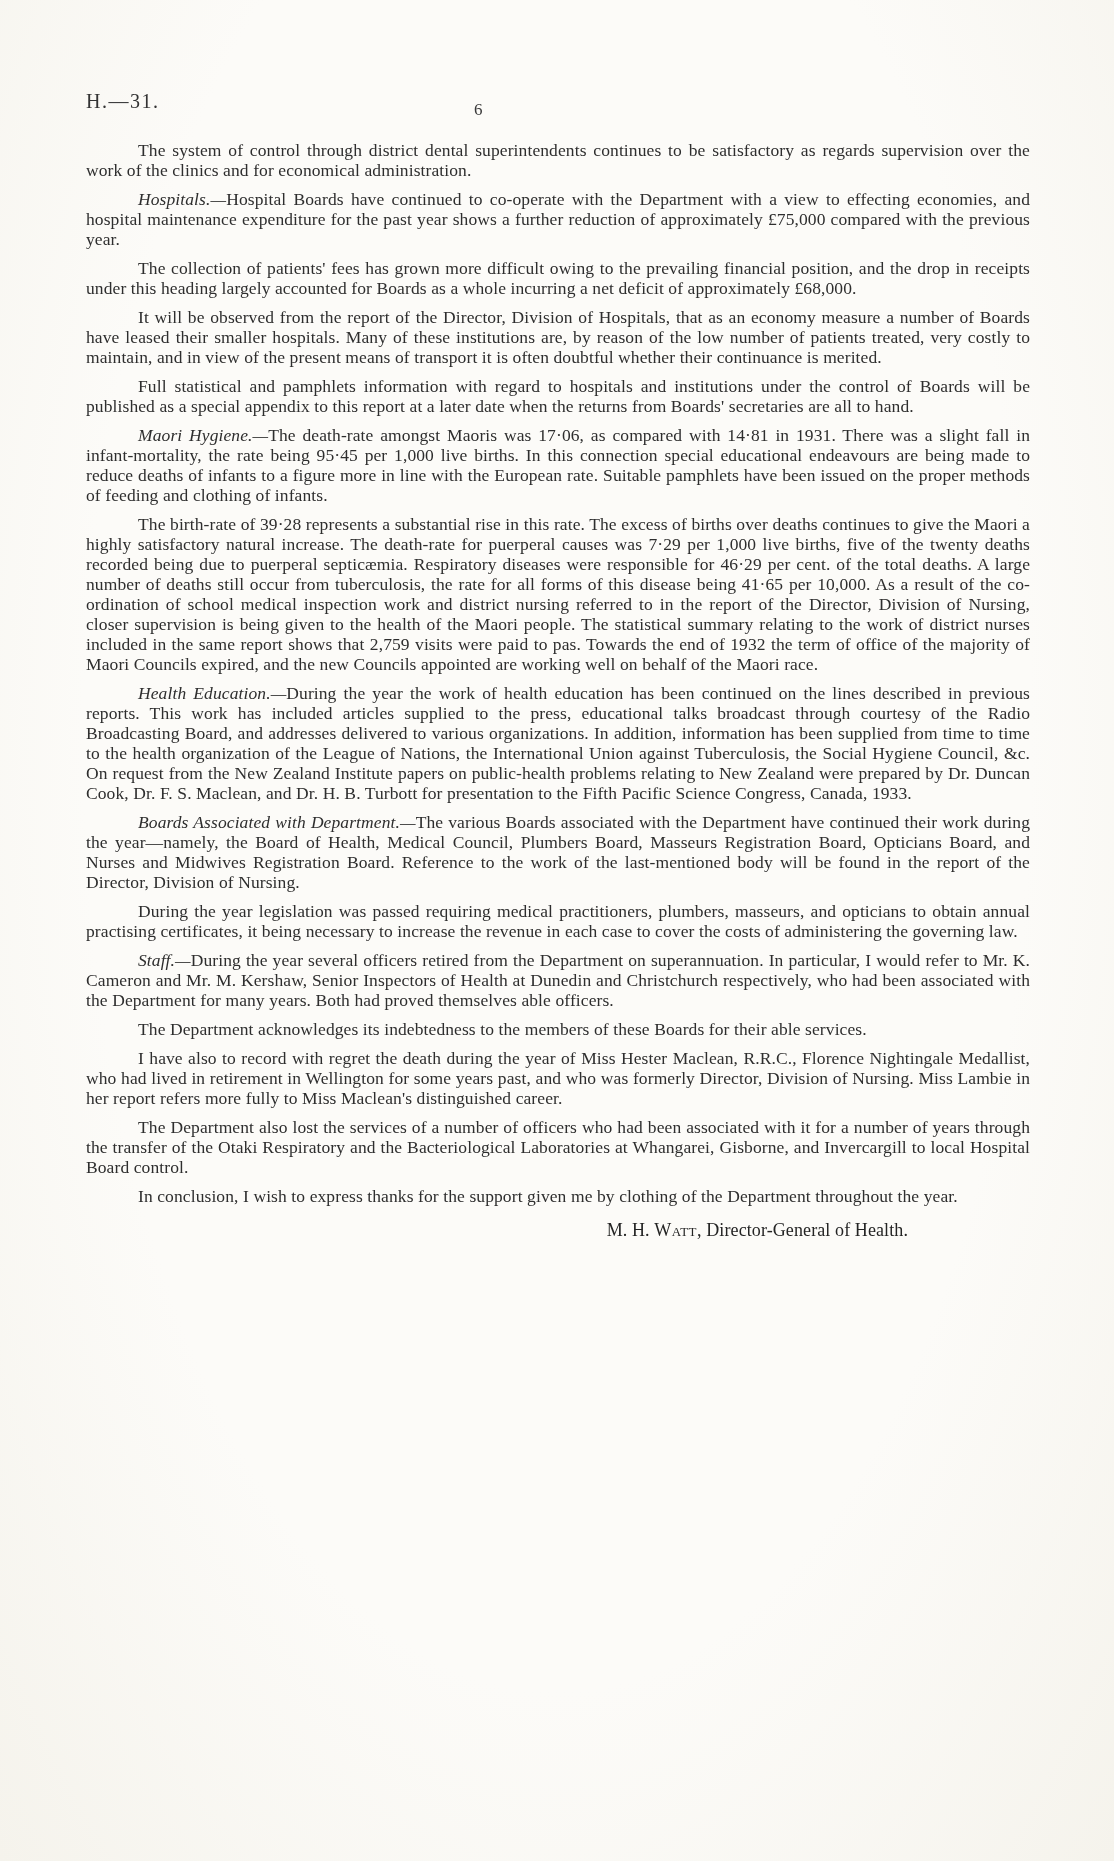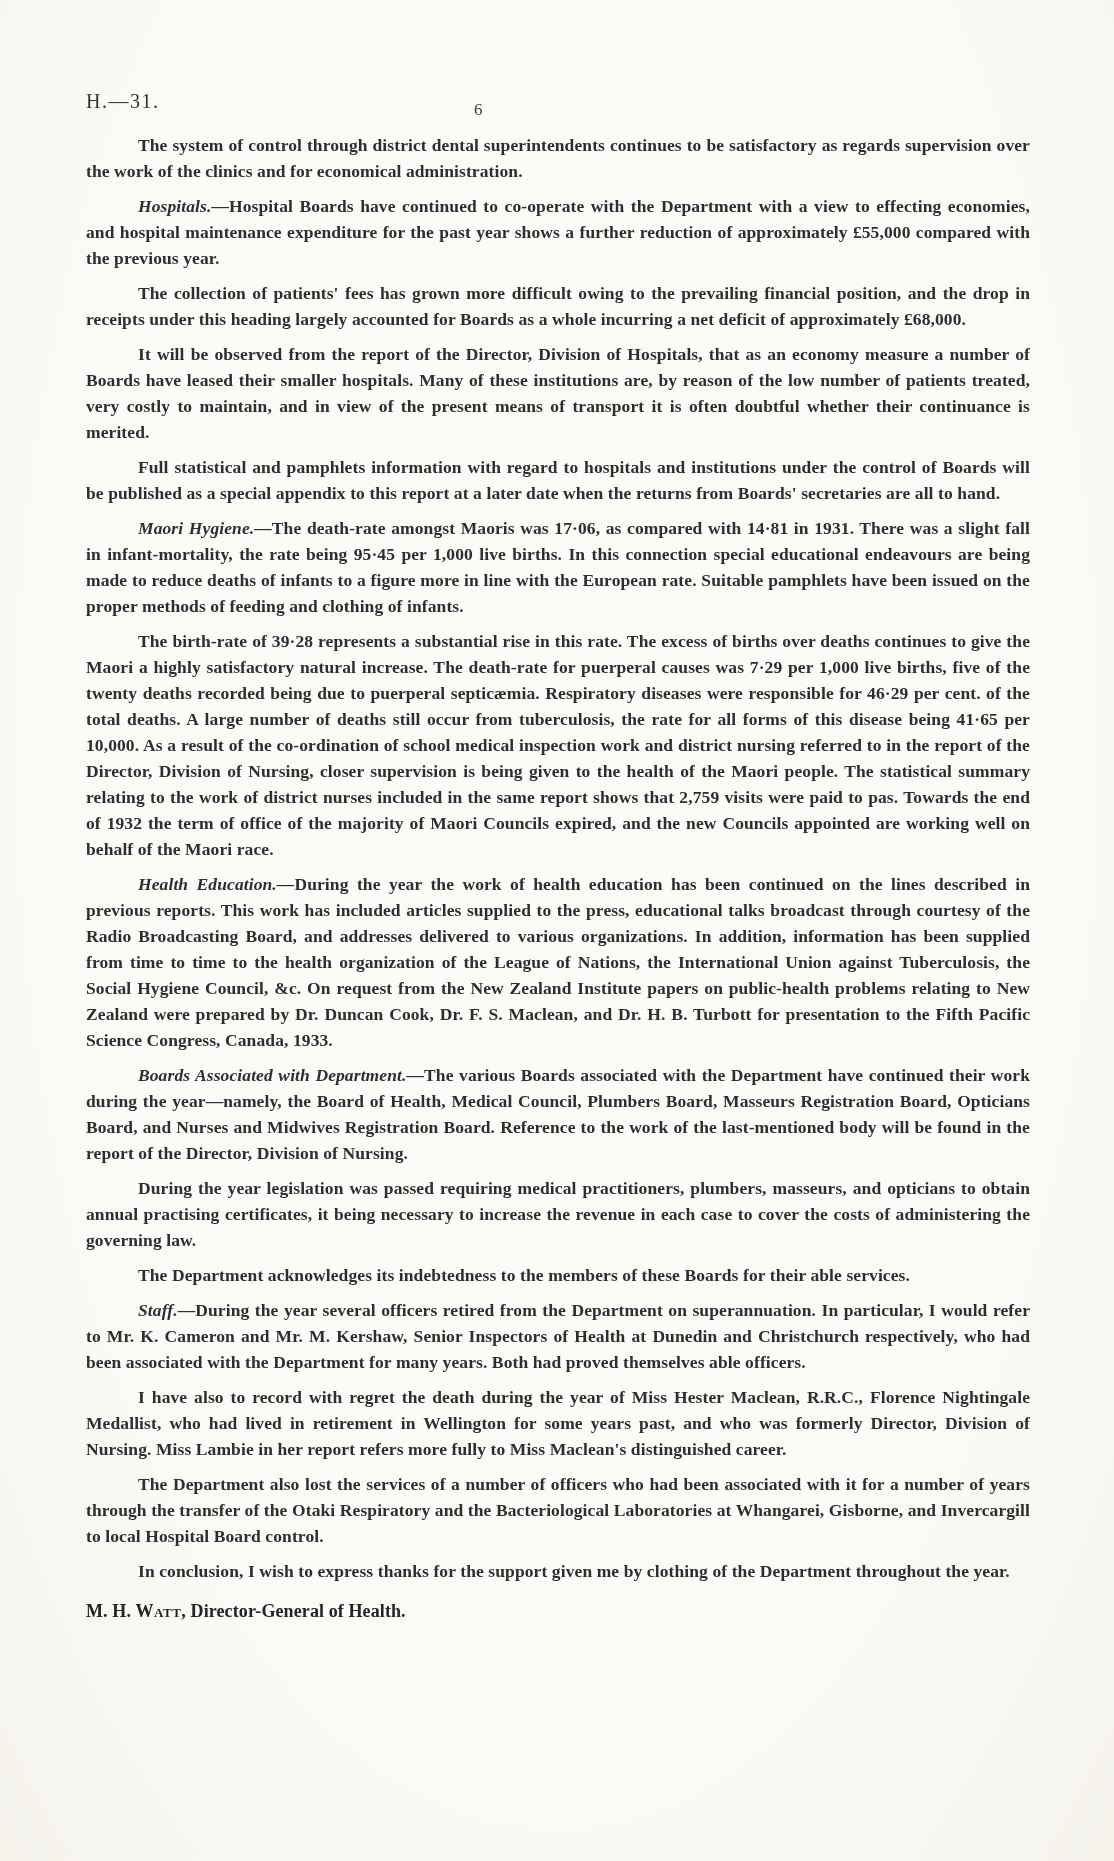--- a/index.html
+++ b/index.html
@@ -38,41 +38,40 @@
   }
   .page-number {
     position: absolute;
     left: 388px;
     top: 10px;
     font-size: 17px;
     color: #3a3a3a;
   }
   .body-text {
     position: absolute;
-    top: 132px;
+    top: 140px;
     left: 86px;
     width: 944px;
     text-align: justify;
     font-size: 17.5px;
-    line-height: 26px;
+    line-height: 20px;
     letter-spacing: 0.1px;
     color: #2e2e2e;
-    font-weight: bold;
   }
   .para {
     margin: 0 0 9px 0;
     text-indent: 34px;
   }
   .lead {
     font-style: italic;
     margin-left: 18px;
   }
   .signature {
     margin-top: 14px;
-    text-align: left;
+    text-align: right;
     padding-right: 122px;
     font-size: 18px;
     text-indent: 0;
     color: #242424;
   }
   .smallcaps {
     font-variant: small-caps;
     letter-spacing: 0.5px;
   }
 </style>
@@ -81,31 +80,31 @@
 
 <div class="sheet">
 
   <div class="page-header">
     <span class="report-code">H.—31.</span>
     <span class="page-number">6</span>
   </div>
 
   <div class="body-text">
     <p class="para"><span class="lead"></span><span>The system of control through district dental superintendents continues to be satisfactory as regards supervision over the work of the clinics and for economical administration.</span></p>
-    <p class="para"><span class="lead">Hospitals.—</span><span>Hospital Boards have continued to co-operate with the Department with a view to effecting economies, and hospital maintenance expenditure for the past year shows a further reduction of approximately £55,000 compared with the previous year.</span></p>
+    <p class="para"><span class="lead">Hospitals.—</span><span>Hospital Boards have continued to co-operate with the Department with a view to effecting economies, and hospital maintenance expenditure for the past year shows a further reduction of approximately £75,000 compared with the previous year.</span></p>
     <p class="para"><span class="lead"></span><span>The collection of patients' fees has grown more difficult owing to the prevailing financial position, and the drop in receipts under this heading largely accounted for Boards as a whole incurring a net deficit of approximately £68,000.</span></p>
     <p class="para"><span class="lead"></span><span>It will be observed from the report of the Director, Division of Hospitals, that as an economy measure a number of Boards have leased their smaller hospitals.  Many of these institutions are, by reason of the low number of patients treated, very costly to maintain, and in view of the present means of transport it is often doubtful whether their continuance is merited.</span></p>
     <p class="para"><span class="lead"></span><span>Full statistical and pamphlets information with regard to hospitals and institutions under the control of Boards will be published as a special appendix to this report at a later date when the returns from Boards' secretaries are all to hand.</span></p>
     <p class="para"><span class="lead">Maori Hygiene.—</span><span>The death-rate amongst Maoris was 17·06, as compared with 14·81 in 1931. There was a slight fall in infant-mortality, the rate being 95·45 per 1,000 live births.  In this connection special educational endeavours are being made to reduce deaths of infants to a figure more in line with the European rate.  Suitable pamphlets have been issued on the proper methods of feeding and clothing of infants.</span></p>
     <p class="para"><span class="lead"></span><span>The birth-rate of 39·28 represents a substantial rise in this rate.  The excess of births over deaths continues to give the Maori a highly satisfactory natural increase.  The death-rate for puerperal causes was 7·29 per 1,000 live births, five of the twenty deaths recorded being due to puerperal septicæmia. Respiratory diseases were responsible for 46·29 per cent. of the total deaths.  A large number of deaths still occur from tuberculosis, the rate for all forms of this disease being 41·65 per 10,000.  As a result of the co-ordination of school medical inspection work and district nursing referred to in the report of the Director, Division of Nursing, closer supervision is being given to the health of the Maori people. The statistical summary relating to the work of district nurses included in the same report shows that 2,759 visits were paid to pas.  Towards the end of 1932 the term of office of the majority of Maori Councils expired, and the new Councils appointed are working well on behalf of the Maori race.</span></p>
     <p class="para"><span class="lead">Health Education.—</span><span>During the year the work of health education has been continued on the lines described in previous reports.  This work has included articles supplied to the press, educational talks broadcast through courtesy of the Radio Broadcasting Board, and addresses delivered to various organizations.  In addition, information has been supplied from time to time to the health organization of the League of Nations, the International Union against Tuberculosis, the Social Hygiene Council, &amp;c.  On request from the New Zealand Institute papers on public-health problems relating to New Zealand were prepared by Dr. Duncan Cook, Dr. F. S. Maclean, and Dr. H. B. Turbott for presentation to the Fifth Pacific Science Congress, Canada, 1933.</span></p>
     <p class="para"><span class="lead">Boards Associated with Department.—</span><span>The various Boards associated with the Department have continued their work during the year—namely, the Board of Health, Medical Council, Plumbers Board, Masseurs Registration Board, Opticians Board, and Nurses and Midwives Registration Board.  Reference to the work of the last-mentioned body will be found in the report of the Director, Division of Nursing.</span></p>
     <p class="para"><span class="lead"></span><span>During the year legislation was passed requiring medical practitioners, plumbers, masseurs, and opticians to obtain annual practising certificates, it being necessary to increase the revenue in each case to cover the costs of administering the governing law.</span></p>
+    <p class="para"><span class="lead">Staff.—</span><span>During the year several officers retired from the Department on superannuation.  In particular, I would refer to Mr. K. Cameron and Mr. M. Kershaw, Senior Inspectors of Health at Dunedin and Christchurch respectively, who had been associated with the Department for many years. Both had proved themselves able officers.</span></p>
     <p class="para"><span class="lead"></span><span>The Department acknowledges its indebtedness to the members of these Boards for their able services.</span></p>
-    <p class="para"><span class="lead">Staff.—</span><span>During the year several officers retired from the Department on superannuation.  In particular, I would refer to Mr. K. Cameron and Mr. M. Kershaw, Senior Inspectors of Health at Dunedin and Christchurch respectively, who had been associated with the Department for many years. Both had proved themselves able officers.</span></p>
     <p class="para"><span class="lead"></span><span>I have also to record with regret the death during the year of Miss Hester Maclean, R.R.C., Florence Nightingale Medallist, who had lived in retirement in Wellington for some years past, and who was formerly Director, Division of Nursing.  Miss Lambie in her report refers more fully to Miss Maclean's distinguished career.</span></p>
     <p class="para"><span class="lead"></span><span>The Department also lost the services of a number of officers who had been associated with it for a number of years through the transfer of the Otaki Respiratory and the Bacteriological Laboratories at Whangarei, Gisborne, and Invercargill to local Hospital Board control.</span></p>
     <p class="para"><span class="lead"></span><span>In conclusion, I wish to express thanks for the support given me by clothing of the Department throughout the year.</span></p>
 
     <div class="signature">
       <span>M. H. </span><span class="smallcaps">Watt</span><span>, Director-General of Health.</span>
     </div>
   </div>
 
 </div>

